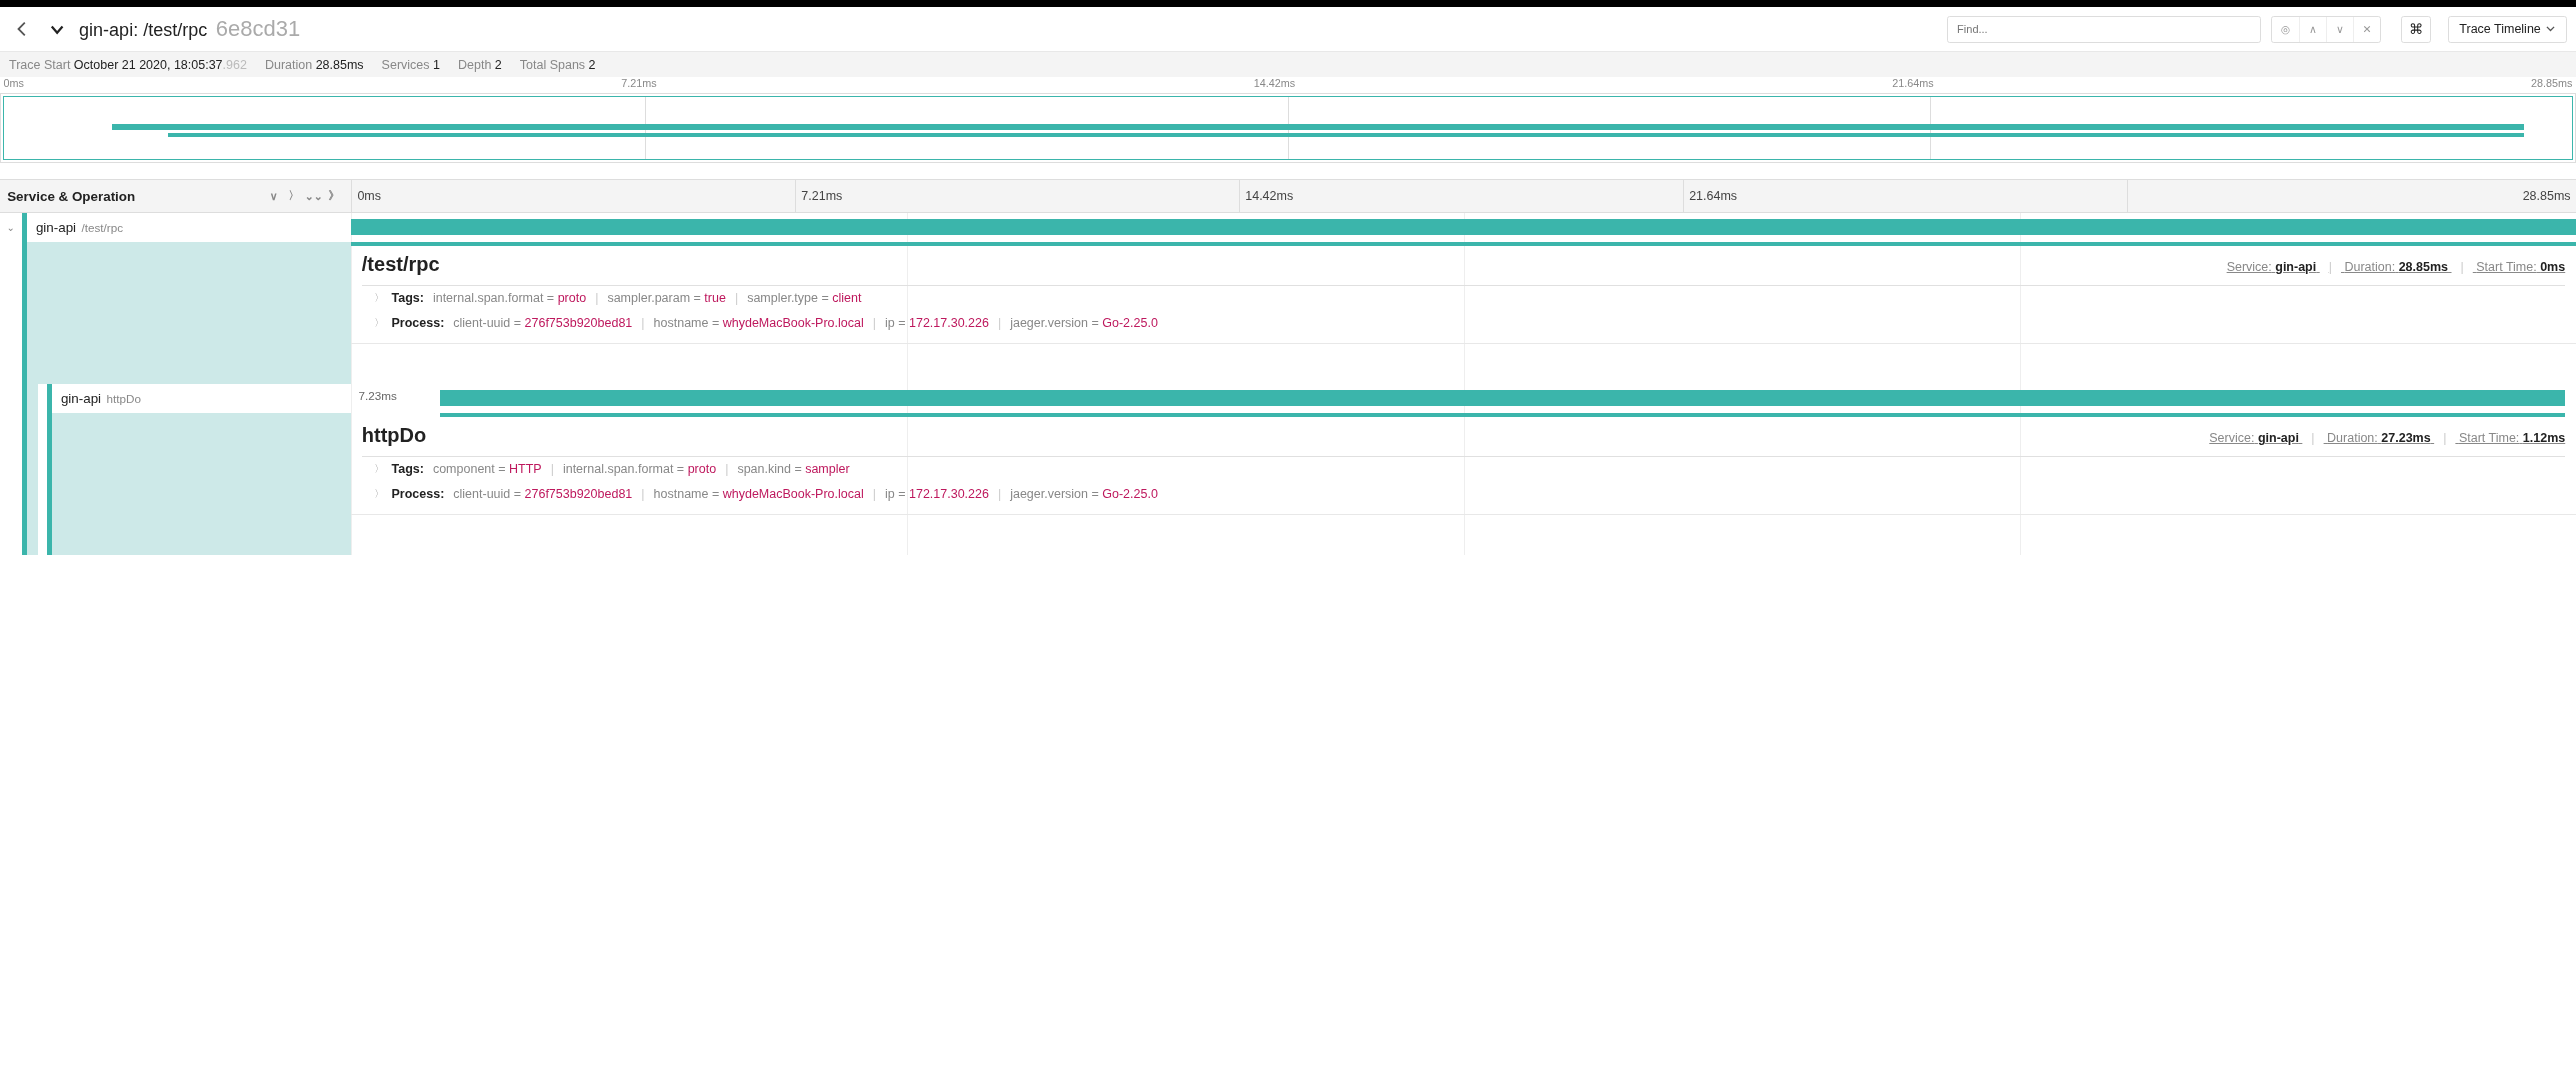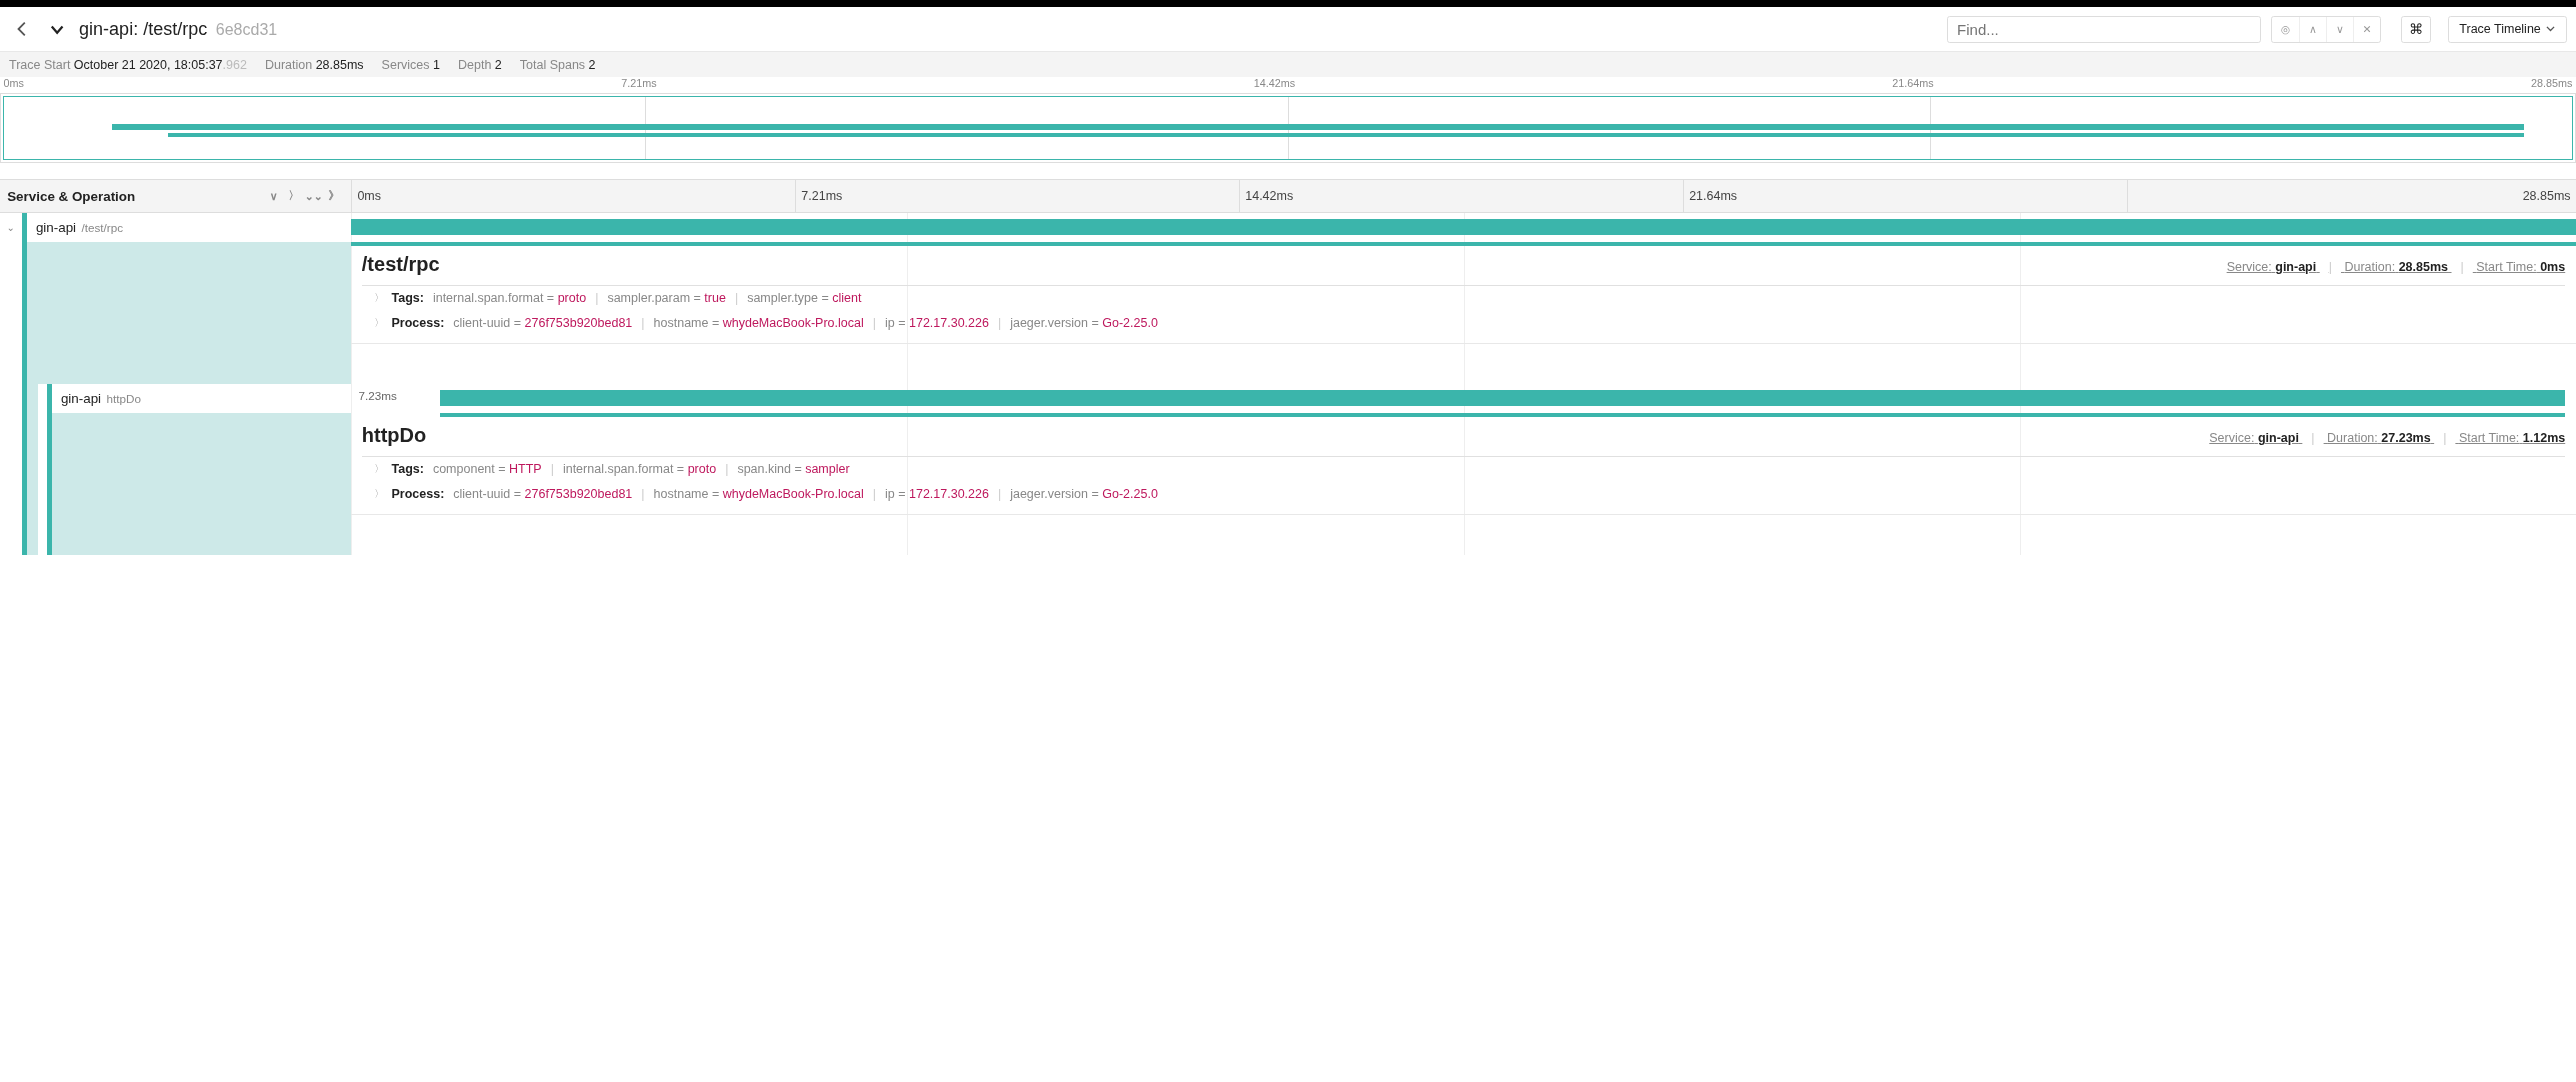--- a/index.html
+++ b/index.html
@@ -4,23 +4,23 @@
 <style>
 * { margin: 0; padding: 0; box-sizing: border-box; font-family: -apple-system, BlinkMacSystemFont, "Segoe UI", Helvetica, Arial, sans-serif; }
 body { background: #fff; color: #222; font-size: 12.5px; }
 
 .top-black { background: #000; height: 7.2px; }
 
 .header-row { display: flex; align-items: center; height: 45px; padding: 0 9px; border-bottom: 0.9px solid #e8e8e8; gap: 10.8px; }
 .back-arrow { width: 27px; height: 27px; display: flex; align-items: center; justify-content: center; cursor: pointer; }
 .collapse-toggle { width: 21.5px; height: 21.5px; display: flex; align-items: center; justify-content: center; cursor: pointer; }
 .title-main { font-size: 18px; font-weight: 500; }
-.title-hash { font-size: 16px; color: #aaa; font-weight: 400; margin-left: 3.6px; }
+.title-hash { font-size: 22px; color: #aaa; font-weight: 400; margin-left: 3.6px; }
 .header-spacer { flex: 1; }
-.find-input { width: 314px; height: 27px; border: 0.9px solid #ddd; border-radius: 2.7px; padding: 0 9px; font-size: 15px; color: #888; }
+.find-input { width: 314px; height: 27px; border: 0.9px solid #ddd; border-radius: 2.7px; padding: 0 9px; font-size: 11px; color: #888; }
 .find-controls { display: flex; border: 0.9px solid #ddd; border-radius: 2.7px; height: 27px; margin-left: -0.9px; }
 .find-ctrl-btn { width: 27px; display: flex; align-items: center; justify-content: center; border-left: 0.9px solid #eee; cursor: pointer; color: #999; font-size: 10.8px; }
 .find-ctrl-btn:first-child { border-left: none; }
 .kbd-btn { width: 30.5px; height: 27px; border: 0.9px solid #ddd; border-radius: 2.7px; margin-left: 9px; display: flex; align-items: center; justify-content: center; cursor: pointer; font-size: 14.3px; }
 .dropdown-btn { height: 27px; border: 0.9px solid #ddd; border-radius: 2.7px; padding: 0 10.8px; margin-left: 5.4px; display: flex; align-items: center; justify-content: center; cursor: pointer; gap: 5.4px; font-size: 12.5px; }
 
 .stats-row { display: flex; align-items: center; height: 25px; padding: 0 9px; background: #f4f4f4; font-size: 12.5px; gap: 18px; color: #888; }
 .stats-row .stat-value { color: #222; font-weight: 500; }
 .stats-row .stat-value-faded { color: #bbb; }
 

